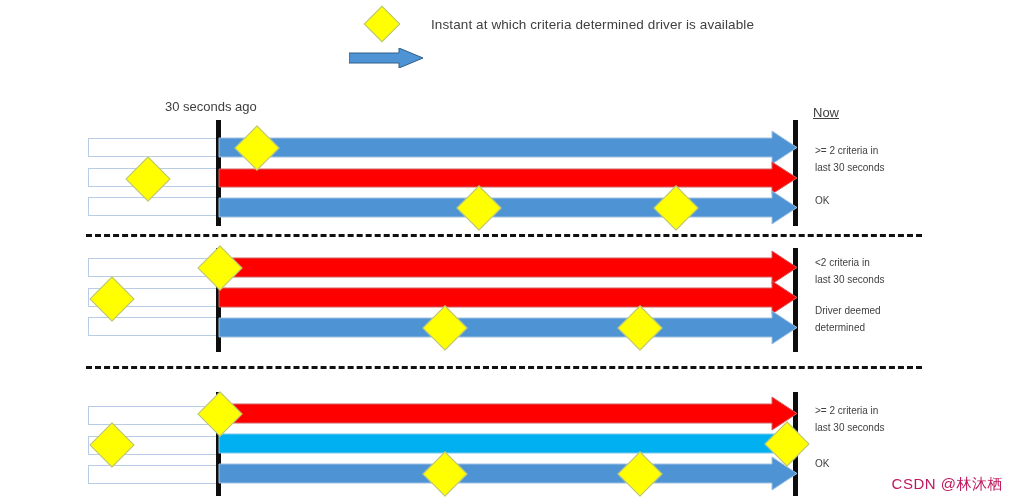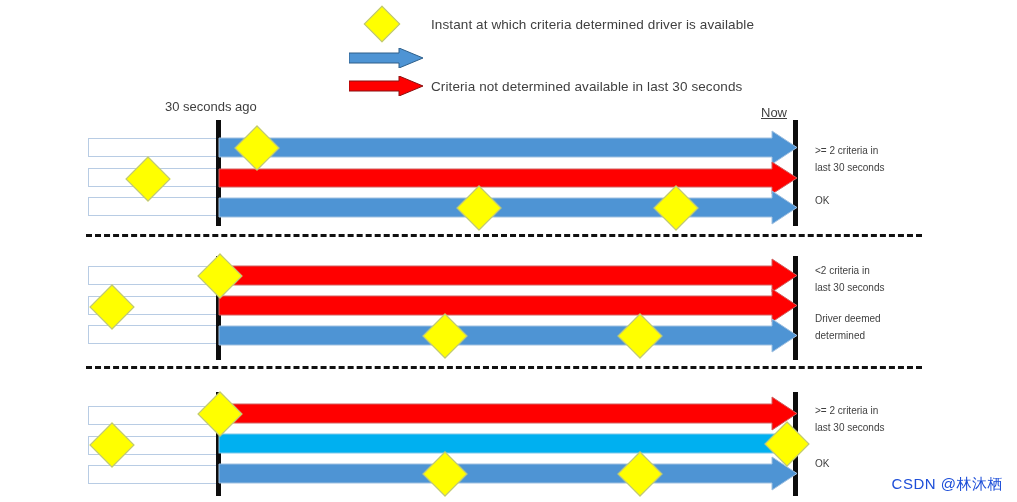--- a/index.html
+++ b/index.html
@@ -73,21 +73,21 @@
   #timeline {
     position: absolute;
     left: 0;
     top: 0;
     width: 1017px;
     height: 502px;
   }
 
   .panel { position: absolute; left: 0; width: 1017px; }
   #panel-1 { top: 0; height: 236px; }
-  #panel-2 { top: 8px; height: 372px; }
+  #panel-2 { top: 0; height: 372px; }
   #panel-3 { top: 0; height: 502px; }
 
   
   .past-box {
     position: absolute;
     left: 88px;
     width: 130px;
     height: 19px;
     background: #ffffff;
     border: 1px solid #b8cce4;
@@ -137,21 +137,21 @@
     color: #3f3f3f;
     white-space: pre-line;
   }
 
   
   #watermark {
     position: absolute;
     right: 14px;
     bottom: 8px;
     font-size: 15px;
-    color: #1d4ed8;
+    color: #be185d;
     letter-spacing: .5px;
     white-space: nowrap;
   }
 </style>
 </head>
 <body>
 
 <div id="legend">
 
   <div class="legend-row r0">
@@ -162,34 +162,26 @@
   </div>
 
   <div class="legend-row r1">
     <div class="legend-glyph">
       <svg class="legend-arrow-svg" width="76" height="20" viewBox="0 0 76 20">
         <path d="M0,5 L50,5 L50,0 L74,10 L50,20 L50,15 L0,15 Z" fill="#4e94d4" stroke="#2e5f8a" stroke-width="1"></path>
       </svg>
     </div>
   </div>
 
-  <div class="legend-row r2">
-    <div class="legend-glyph">
-      <svg class="legend-arrow-svg" width="76" height="20" viewBox="0 0 76 20">
-        <path d="M0,5 L50,5 L50,0 L74,10 L50,20 L50,15 L0,15 Z" fill="#ff0000" stroke="#8a1010" stroke-width="1"></path>
-      </svg>
-    </div>
-    <div class="legend-label">Criteria not determined available in last 30 seconds</div>
-  </div>
 </div>
 
 <div id="timeline">
 
   <div class="vlabel" style="left:165px; top:99px;">30 seconds ago</div>
-  <div class="vlabel" style="left:761px; top:105px;text-decoration:underline;">Now</div>
+  <div class="vlabel" style="left:813px; top:105px;text-decoration:underline;">Now</div>
 
   <div class="panel" id="panel-1">
 
     <div class="past-box" style="top:138px;"></div>
     <div class="past-box" style="top:168px;"></div>
     <div class="past-box" style="top:197px;"></div>
 
     <div class="vrule" style="left:216px; top:120px; height:106px;"></div>
     <div class="vrule now" style="left:793px; top:120px; height:106px;"></div>
 

